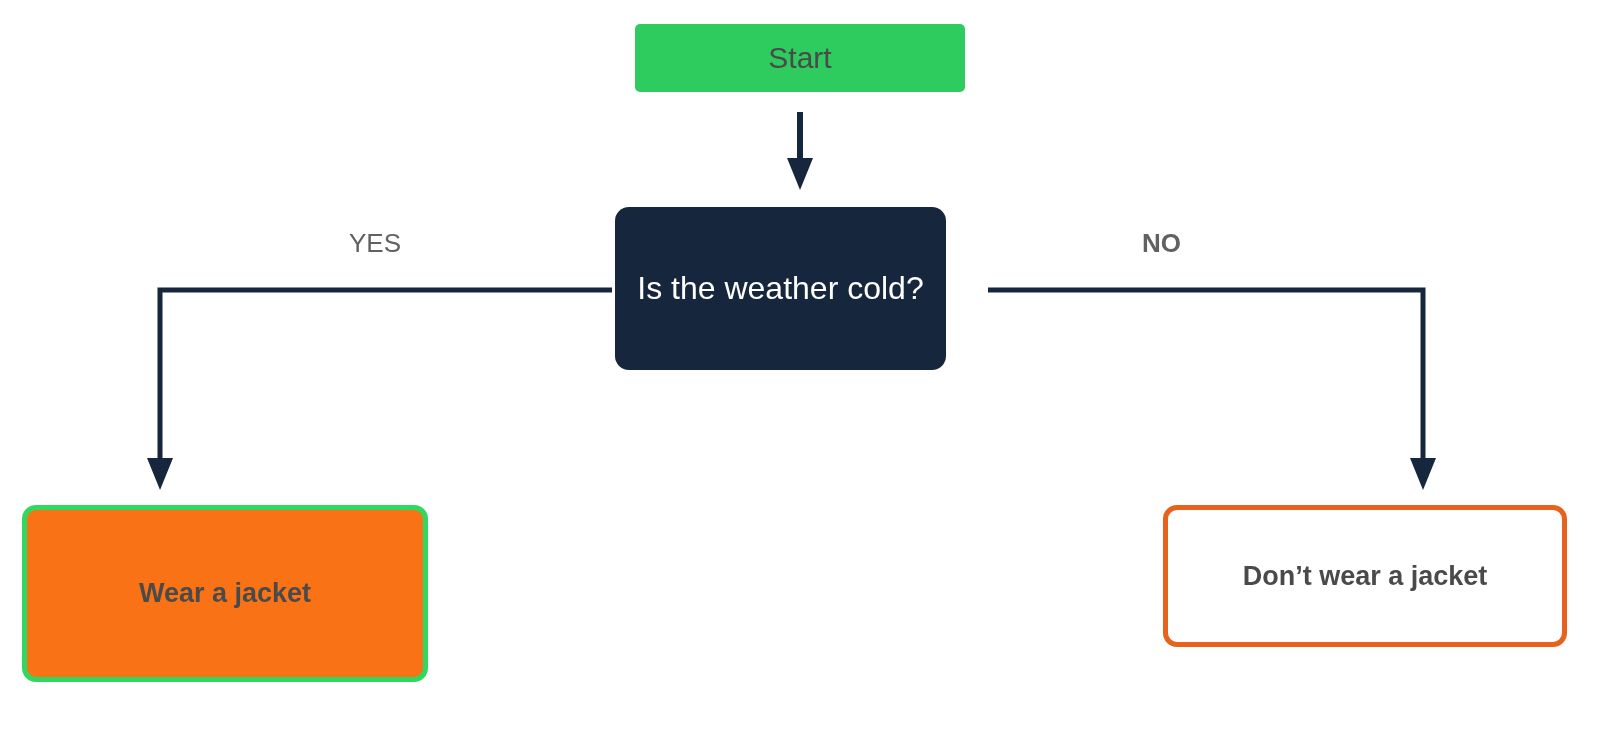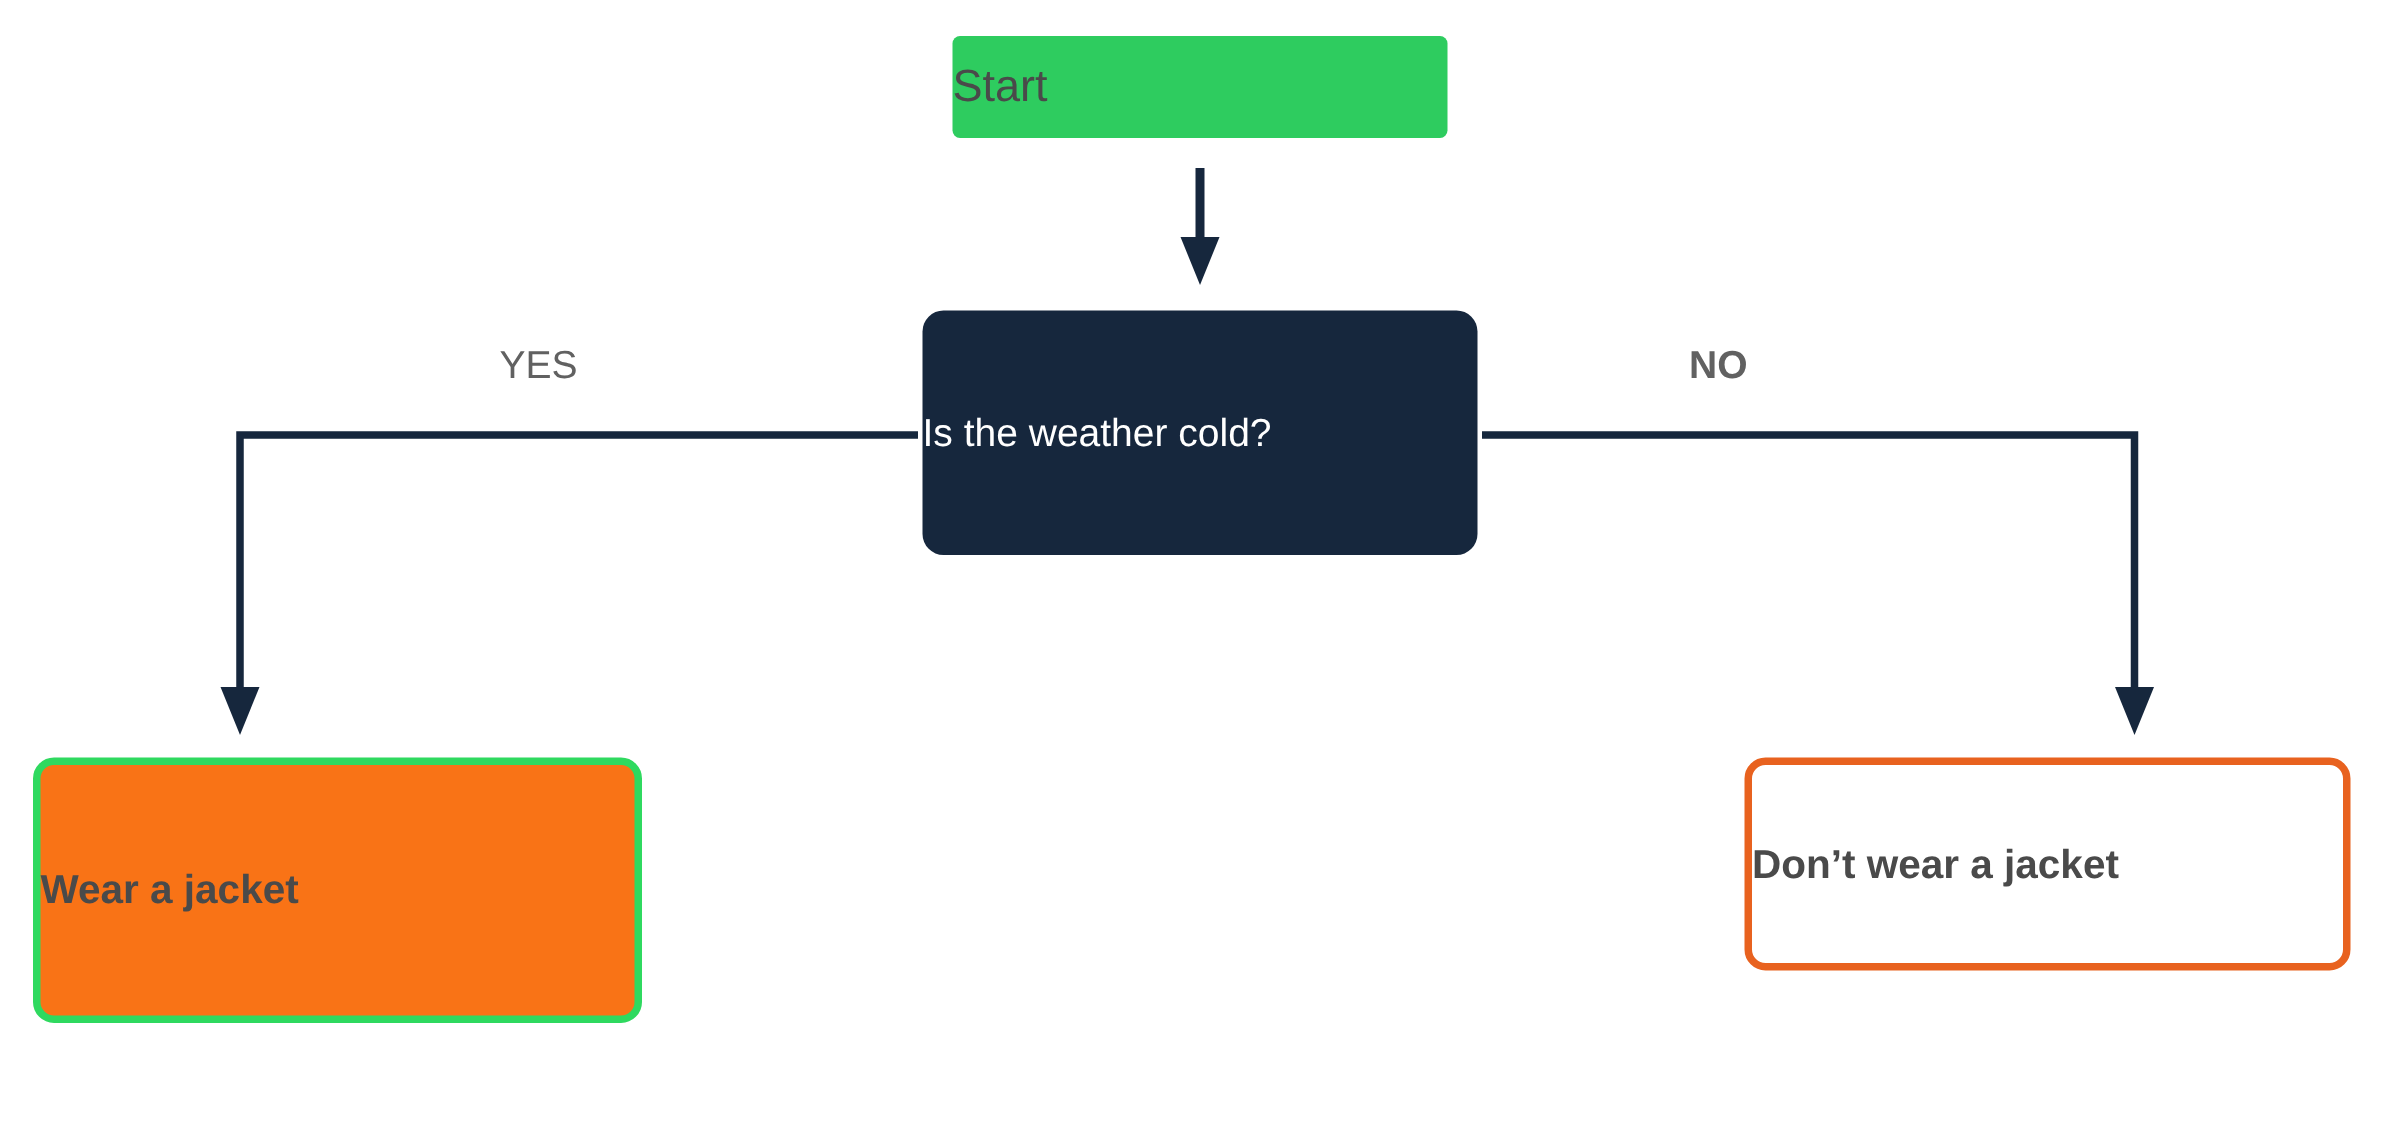--- a/index.html
+++ b/index.html
@@ -24,46 +24,47 @@
     width: 1600px;
     height: 753px;
     pointer-events: none;
   }
 
   .node {
     position: absolute;
     box-sizing: border-box;
     display: flex;
     align-items: center;
+    justify-content: center;
     text-align: center;
   }
 
   
   #node-start {
     left: 635px;
     top: 24px;
     width: 330px;
     height: 68px;
     background: #2ECC5F;
     border-radius: 5px;
     color: #4a4a4a;
     font-size: 30px;
     font-weight: 400;
   }
 
   
   #node-decision {
     left: 615px;
     top: 207px;
-    width: 370px;
+    width: 331px;
     height: 163px;
     background: #16273D;
     border-radius: 14px;
     color: #ffffff;
-    font-size: 26px;
+    font-size: 32px;
     font-weight: 400;
   }
 
   
   #node-yes-outcome {
     left: 22px;
     top: 505px;
     width: 406px;
     height: 177px;
     background: #f97316;
@@ -86,20 +87,21 @@
     font-weight: bold;
   }
 
   
   .edge-label {
     position: absolute;
     color: #616161;
     font-size: 26px;
     font-weight: 400;
     white-space: nowrap;
+    margin-left: 16px;
   }
   #label-yes {
     left: 333px;
     top: 228px;
   }
   #label-no {
     left: 1126px;
     top: 228px;
     font-weight: bold;
   }

